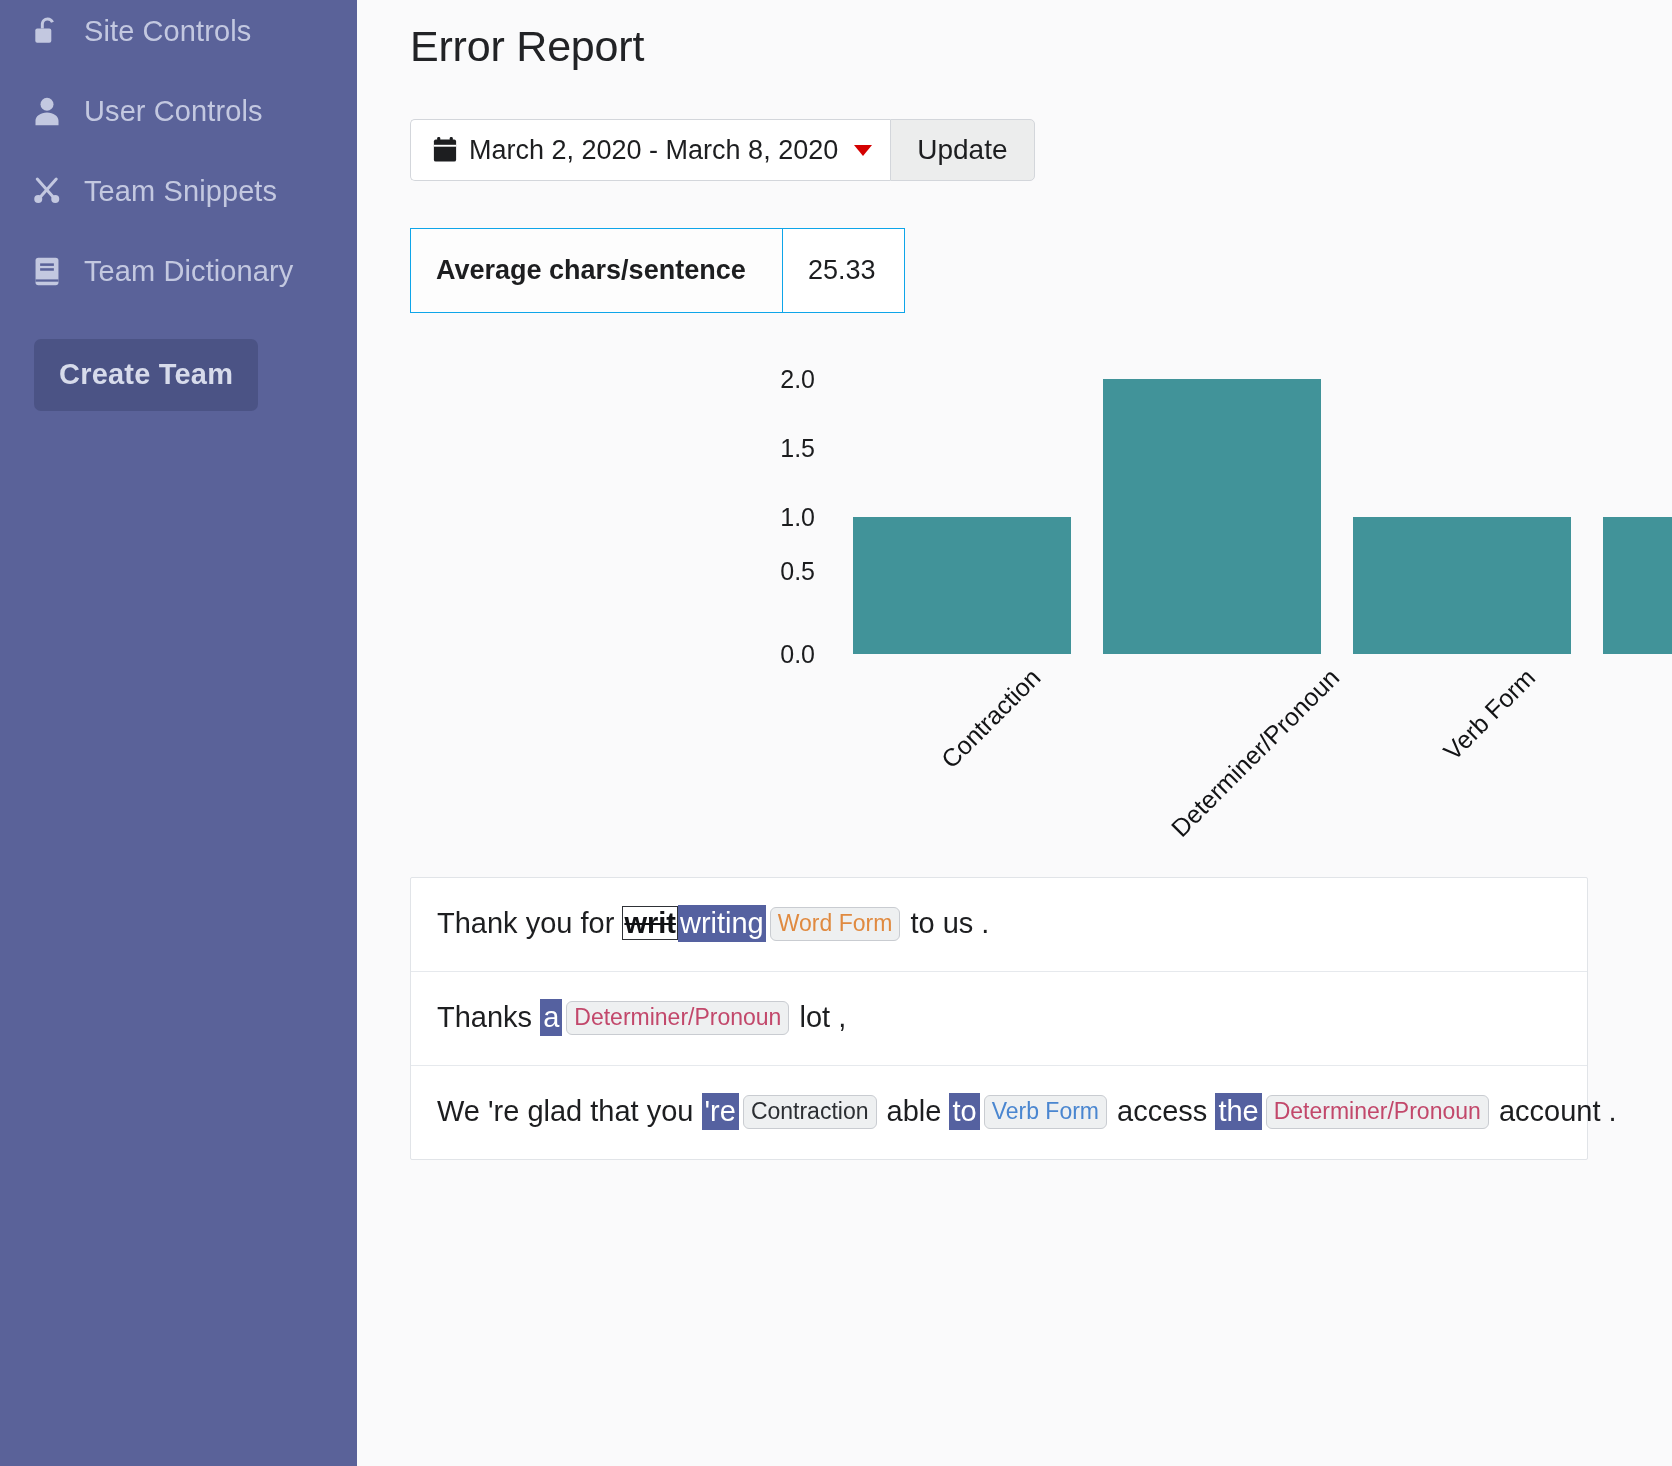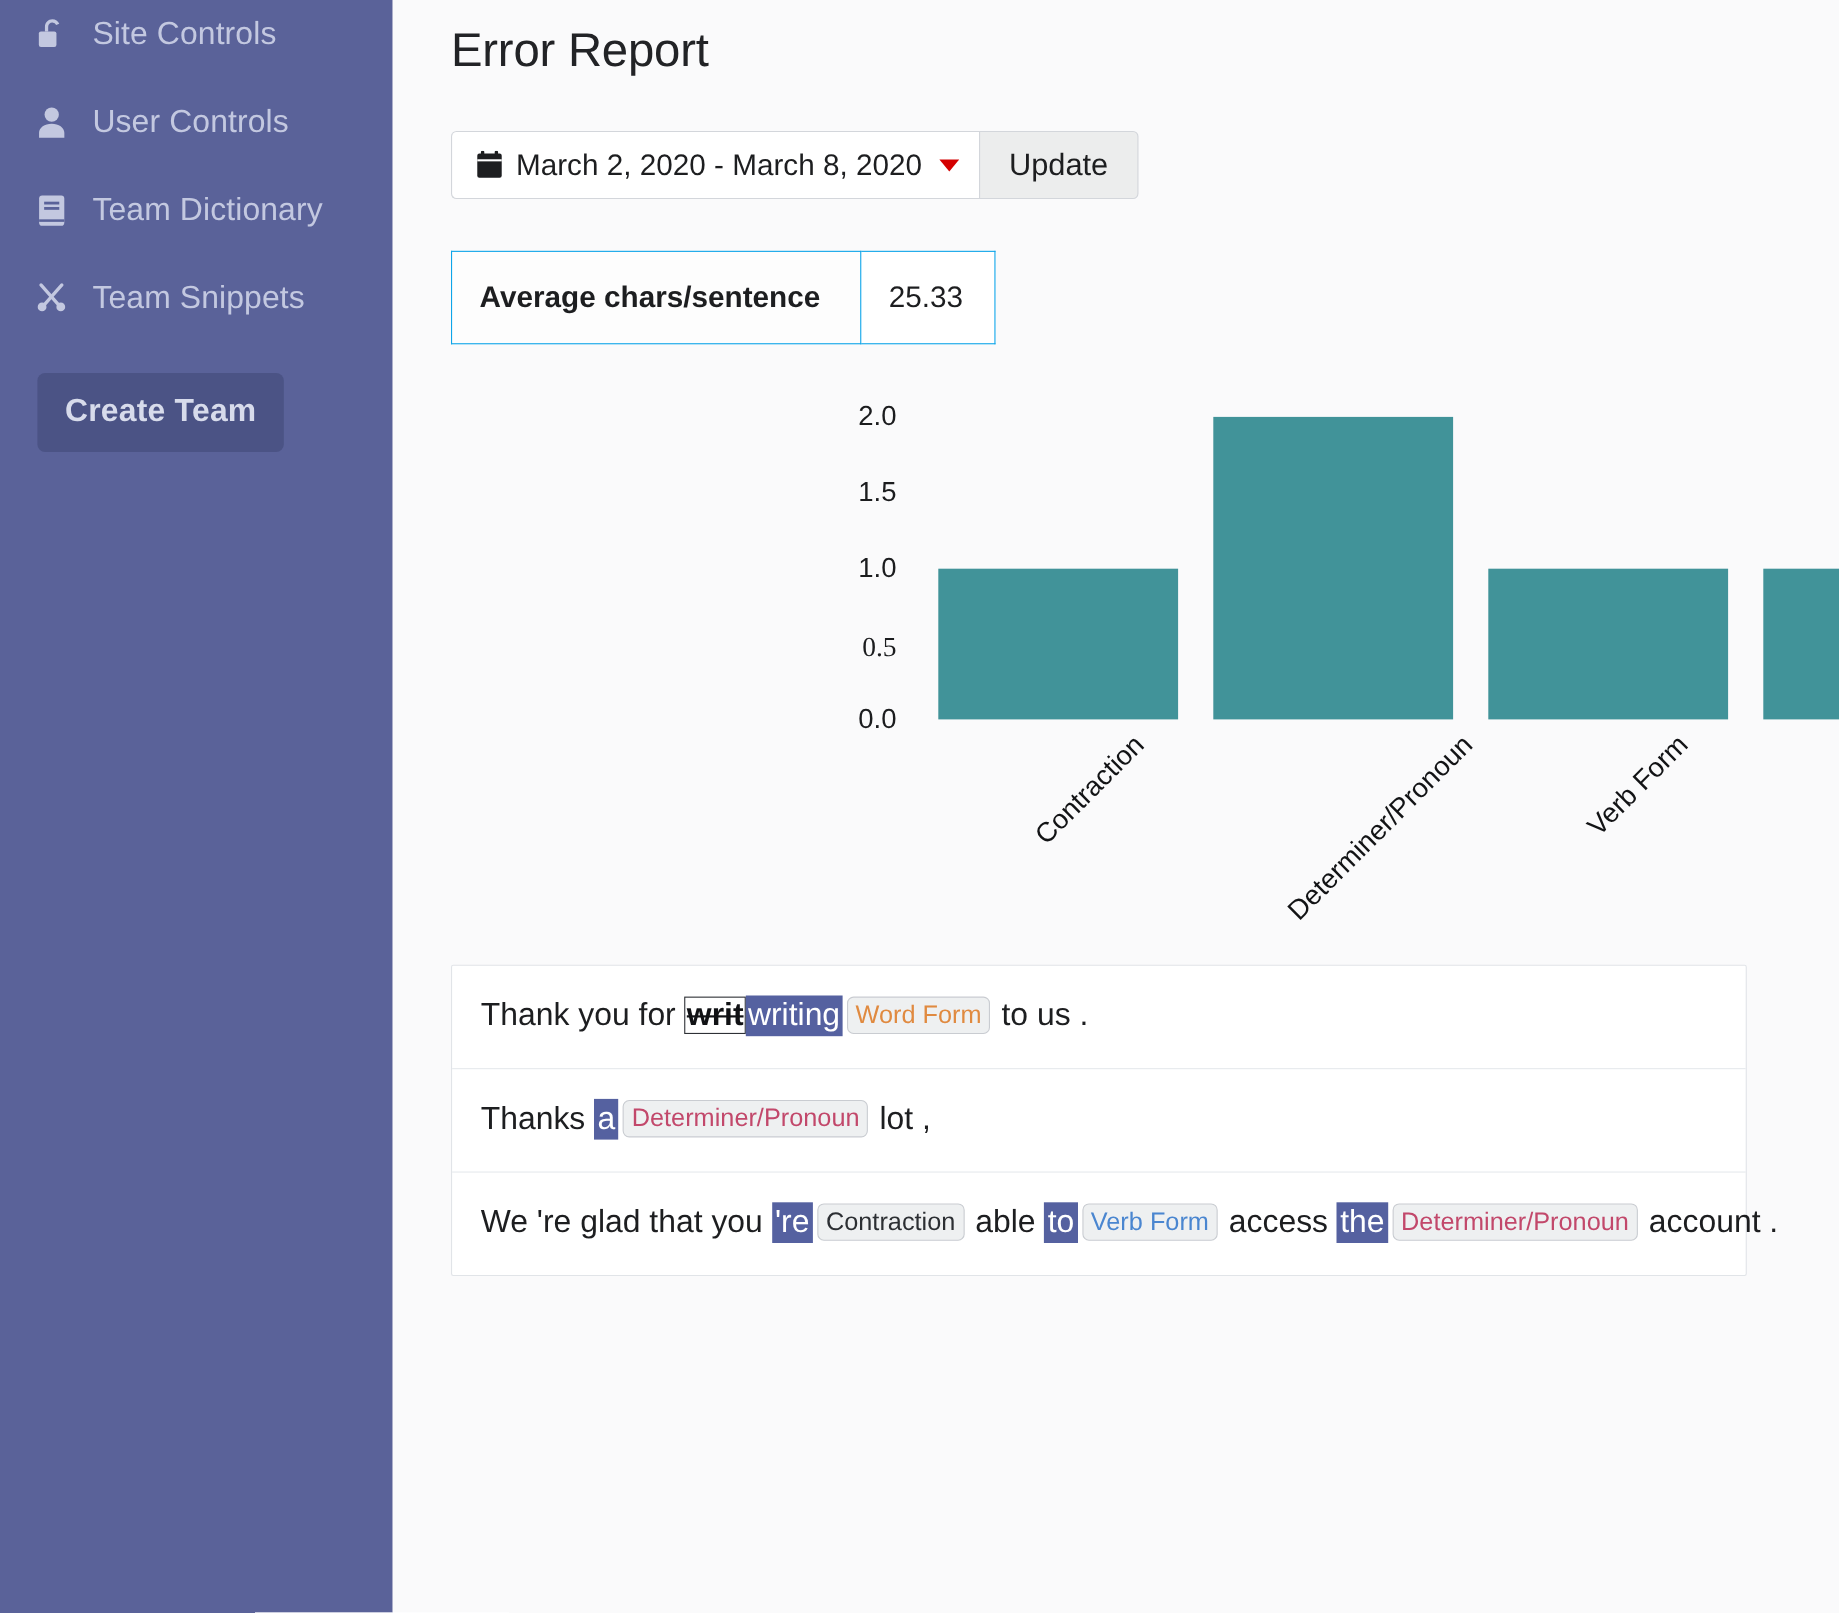--- a/index.html
+++ b/index.html
@@ -280,40 +280,40 @@
           <svg width="28" height="30" viewBox="0 0 22 24" fill="currentColor">
             <circle cx="11" cy="6.6" r="5.2"></circle>
             <path d="M11 13.2c-5.1 0-9.2 2.9-9.2 6.5v3.6h18.4v-3.6c0-3.6-4.1-6.5-9.2-6.5z"></path>
           </svg>
         </span>
         <span class="nav-label">User Controls</span>
       </li>
 
       <li class="nav-item">
         <span class="nav-icon">
+          <svg width="30" height="30" viewBox="0 0 24 24" fill="none" stroke="currentColor" stroke-width="2.4" stroke-linecap="round">
+            <circle cx="5" cy="18.4" r="3.2" fill="currentColor" stroke="none"></circle>
+            <circle cx="18.6" cy="18.4" r="3.2" fill="currentColor" stroke="none"></circle>
+            <line x1="7.2" y1="16.2" x2="19.4" y2="2.4"></line>
+            <line x1="16.4" y1="16.2" x2="4.2" y2="2.4"></line>
+          </svg>
+        </span>
+        <span class="nav-label">Team Snippets</span>
+      </li>
+
+      <li class="nav-item">
+        <span class="nav-icon">
           <svg width="28" height="31" viewBox="0 0 22 24" fill="currentColor">
             <rect x="2" y="1.2" width="18" height="21.6" rx="2.2"></rect>
             <rect x="5.6" y="5.6" width="10.8" height="2" fill="#5a6299"></rect>
             <rect x="5.6" y="9.4" width="10.8" height="2" fill="#5a6299"></rect>
             <rect x="2" y="18.2" width="18" height="1.8" fill="#5a6299"></rect>
           </svg>
         </span>
         <span class="nav-label">Team Dictionary</span>
-      </li>
-
-      <li class="nav-item">
-        <span class="nav-icon">
-          <svg width="30" height="30" viewBox="0 0 24 24" fill="none" stroke="currentColor" stroke-width="2.4" stroke-linecap="round">
-            <circle cx="5" cy="18.4" r="3.2" fill="currentColor" stroke="none"></circle>
-            <circle cx="18.6" cy="18.4" r="3.2" fill="currentColor" stroke="none"></circle>
-            <line x1="7.2" y1="16.2" x2="19.4" y2="2.4"></line>
-            <line x1="16.4" y1="16.2" x2="4.2" y2="2.4"></line>
-          </svg>
-        </span>
-        <span class="nav-label">Team Snippets</span>
       </li>
     </ul>
 
     <button class="create-team-btn">Create Team</button>
   </nav>
 
   <main class="main">
 
     <h1 class="page-title">Error Report</h1>
 
@@ -338,21 +338,21 @@
         <tr>
           <td class="k">Average chars/sentence</td>
           <td class="v">25.33</td>
         </tr>
       </tbody>
     </table>
 
     <div class="chart-wrap">
       <div class="y-axis" id="y-axis">
           <div class="ytick" style="top: 275px;">0.0</div>
-          <div class="ytick" style="top: 210px; font-family: Liberation Serif, serif;">0.5</div>
+          <div class="ytick" style="top: 192px;">0.5</div>
           <div class="ytick" style="top: 137.5px;">1.0</div>
           <div class="ytick" style="top: 68.75px;">1.5</div>
           <div class="ytick" style="top: 0px;">2.0</div>
         </div>
       <div class="bars" id="bars">
           <div class="bar-slot">
             <div class="bar" title="Contraction: 1" style="height: 137.5px; background: rgb(65, 147, 153);"></div>
           </div>
           <div class="bar-slot">
             <div class="bar" title="Determiner/Pronoun: 2" style="height: 275px; background: rgb(65, 147, 153);"></div>

